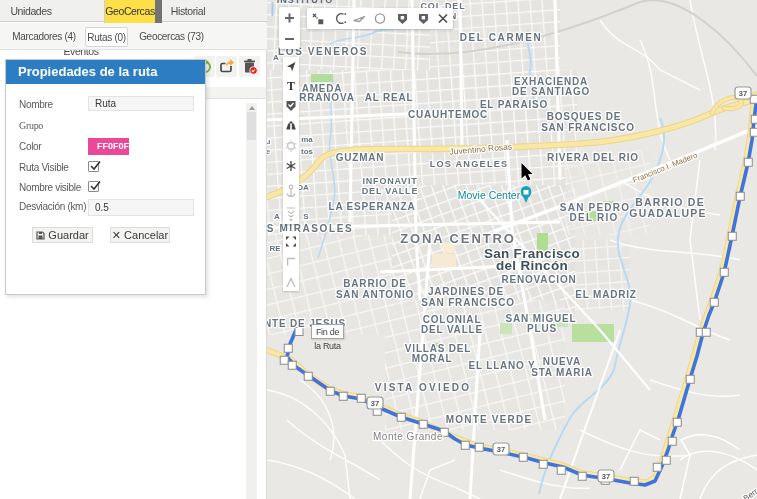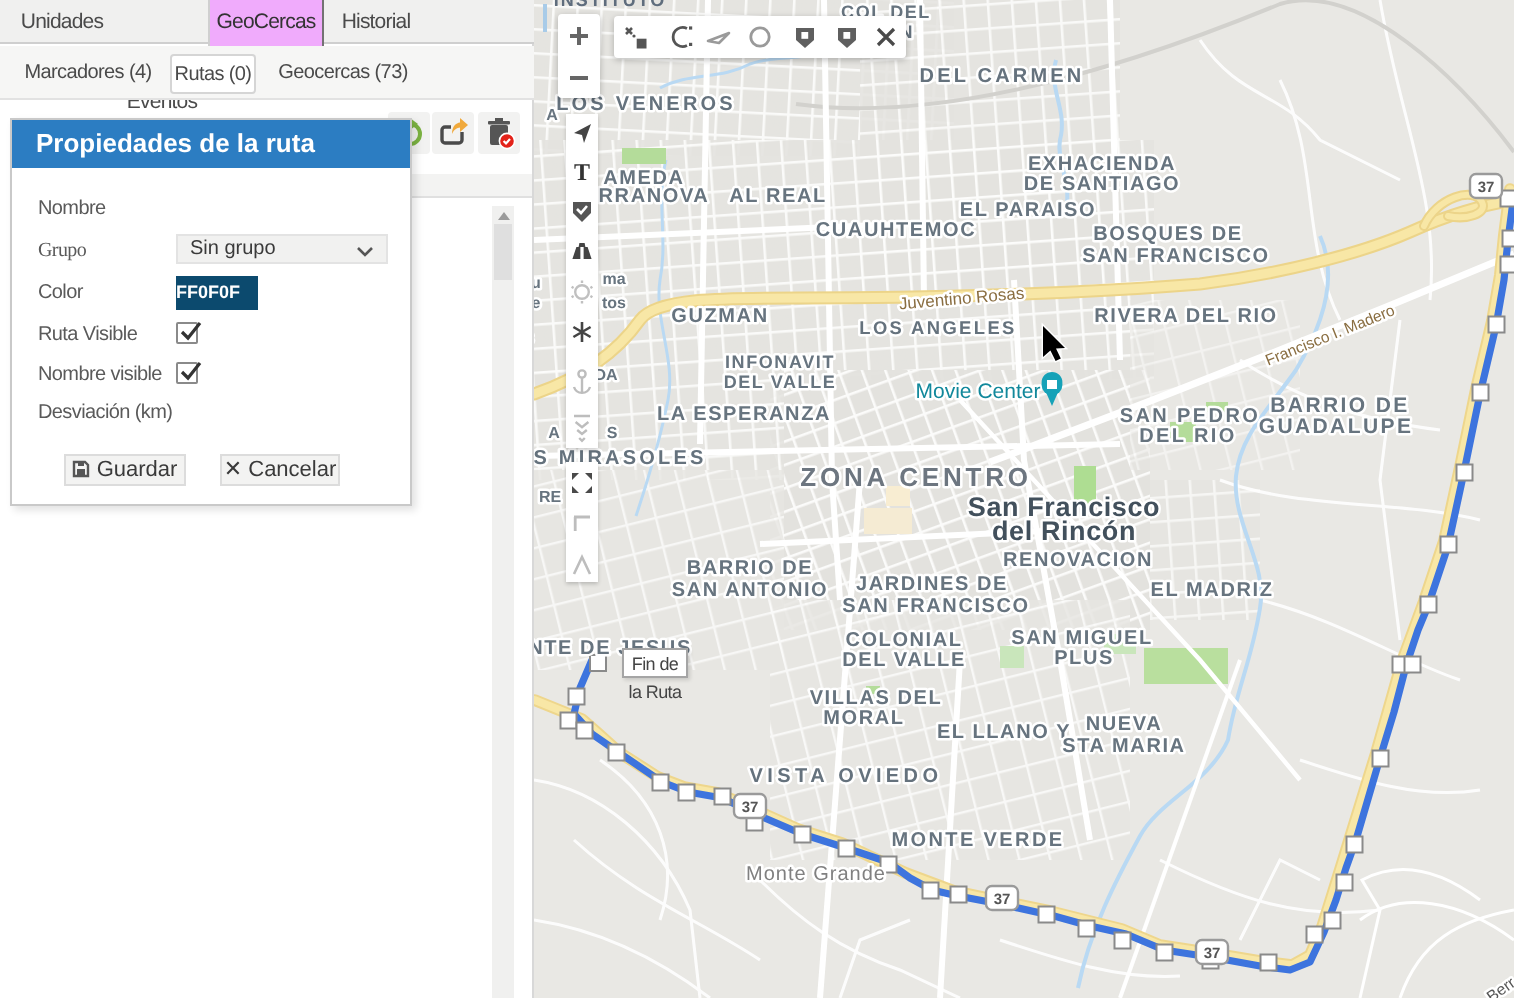--- a/index.html
+++ b/index.html
@@ -3,38 +3,38 @@
 <meta charset="utf-8">
 <style>
 * { margin:0; padding:0; box-sizing:border-box; -webkit-font-smoothing:antialiased; }
 html,body { width:757px; height:499px; overflow:hidden; font-family:"Liberation Sans",sans-serif; background:#fff; }
 #app { position:relative; width:757px; height:499px; }
 
 
 #panel { position:absolute; left:0; top:0; width:267px; height:499px; background:#fff; border-right:1px solid #d8d8d8; }
 #tabrow1 { position:absolute; left:0; top:0; width:267px; height:22px; background:#f0f0ef; border-bottom:1px solid #cfcfcf; }
 .tab1 { position:absolute; top:0; height:22px; line-height:23px; font-size:10.5px; letter-spacing:-0.4px; color:#4a4a4a; text-align:center; white-space:nowrap; }
-.tab1.active { background:#f0abfc; border-left:1px solid #cfcfcf; border-right:1px solid #737373; color:#333; height:23px; }
+.tab1.active { background:#fde047; border-left:1px solid #cfcfcf; border-right:7px solid #737373; color:#333; height:23px; }
 #tabrow2 { position:absolute; left:0; top:23px; width:267px; height:27px; background:#f6f6f5; border-bottom:1px solid #e2e2e2; }
 .tab2 { position:absolute; top:4px; height:20px; line-height:20px; font-size:10px; letter-spacing:-0.3px; color:#4a4a4a; text-align:center; white-space:nowrap; }
 .tab2.active { background:#fff; border:1px solid #d5d5d5; border-radius:2px; }
 
 .iconbtn { position:absolute; width:21px; height:21px; background:#f2f2f1; border-radius:2px; top:56px; }
 .iconbtn svg { position:absolute; left:2px; top:2px; }
 #graystrip { position:absolute; left:205px; top:87px; width:61px; height:12px; background:#f3f3f2; border-bottom:1px solid #e0e0e0; }
 #scrolltrack { position:absolute; left:246px; top:103px; width:11px; height:396px; background:#f0f0ef; }
 #scrollthumb { position:absolute; left:247px; top:112px; width:9px; height:28px; background:#dfdfdf; }
 .scrollarrow { position:absolute; left:249px; top:106px; width:0; height:0; border-left:3px solid transparent; border-right:3px solid transparent; border-bottom:4px solid #9a9a9a; }
 
 
-#dlg { position:absolute; left:5px; top:59px; width:201px; height:194px; background:#fff; border:1px solid #c9c9c9; box-shadow:2px 2px 4px rgba(0,0,0,0.12); }
+#dlg { position:absolute; left:5px; top:59px; width:201px; height:236px; background:#fff; border:1px solid #c9c9c9; box-shadow:2px 2px 4px rgba(0,0,0,0.12); }
 #dlghead { position:absolute; left:0; top:0; width:199px; height:24px; background:#2c7dc2; color:#fff; font-size:13px; font-weight:bold; line-height:24px; padding-left:12px; }
 .flabel { position:absolute; left:13px; font-size:10px; letter-spacing:-0.3px; color:#5a5a5a; white-space:nowrap; }
 .finput { position:absolute; left:82px; width:106px; height:15px; background:#f6f6f6; border:1px solid #e3e3e3; font-size:10px; color:#3a3a3a; line-height:13px; padding-left:6px; }
-#swatch { position:absolute; left:82px; top:78px; width:41px; height:17px; background:#0c4a6e; color:#fff; font-size:9px; font-weight:bold; text-align:left; line-height:17px; }
+#swatch { position:absolute; left:82px; top:78px; width:41px; height:17px; background:#ec4899; color:#fff; font-size:9px; font-weight:bold; text-align:right; line-height:17px; }
 .chk { position:absolute; left:82px; width:11px; height:11px; background:#fff; border:1px solid #8a8a8a; border-radius:1px; }
 .dbtn { position:absolute; top:167px; height:16px; background:#f3f3f2; border:1px solid #dcdcdc; font-size:11px; color:#3a3a3a; line-height:14px; text-align:center; }
 
 
 #map { position:absolute; left:267px; top:0; width:490px; height:499px; background:#e9e8e4; overflow:hidden; }
 #mapsvg { position:absolute; left:0; top:0; }
 
 
 #zoomctl { position:absolute; left:279px; top:7px; width:21px; height:42px; background:#fff; box-shadow:0 1px 3px rgba(0,0,0,0.25); border-radius:2px; }
 #drawbar { position:absolute; left:307px; top:8px; width:146px; height:21px; background:#fff; box-shadow:0 1px 3px rgba(0,0,0,0.25); border-radius:2px; }
@@ -431,41 +431,38 @@
   </div>
   <div id="graystrip"></div>
   <div id="scrolltrack"></div>
   <div id="scrollthumb"></div>
   <div class="scrollarrow"></div>
 </div>
 
 <div id="dlg">
   <div id="dlghead">Propiedades de la ruta</div>
   <div class="flabel" style="top:39px;">Nombre</div>
+  <div class="finput" style="top:36px;">Ruta</div>
   <div class="flabel" style="top:60px;font-family:Liberation Serif, serif;">Grupo</div>
-  <div class="finput" style="top:57px; background:#f1f1f0;">Sin grupo
-    <svg width="9" height="6" style="position:absolute; right:6px; top:5px;">
-          <path d="M1,1 L4.5,4.5 L8,1" stroke="#555" stroke-width="1.3" fill="none"></path>
-        </svg>
-  </div>
   <div class="flabel" style="top:81px;">Color</div>
   <div id="swatch">FF0F0F</div>
   <div class="flabel" style="top:102px;">Ruta Visible</div>
   <div class="chk" style="top:101px;">
     <svg width="13" height="13" style="position:absolute;left:0;top:-2px;">
           <path d="M2,6 L5,9 L11,1.5" stroke="#333" stroke-width="1.6" fill="none"></path>
         </svg>
   </div>
   <div class="flabel" style="top:122px;">Nombre visible</div>
   <div class="chk" style="top:121px;">
     <svg width="13" height="13" style="position:absolute;left:0;top:-2px;">
           <path d="M2,6 L5,9 L11,1.5" stroke="#333" stroke-width="1.6" fill="none"></path>
         </svg>
   </div>
   <div class="flabel" style="top:141px;">Desviación (km)</div>
+  <div class="finput" style="top:139px; height:17px; line-height:15px;">0.5</div>
   <div class="dbtn" style="left:26px; width:61px;"><svg width="9" height="9" style="vertical-align:-1px;">
           <path d="M1,1 h5.5 L8,2.5 V8 H1 Z" fill="none" stroke="#555" stroke-width="1.2"></path>
           <rect x="2.5" y="4.5" width="4" height="3.5" fill="#555"></rect>
           <rect x="3" y="1" width="3" height="2" fill="#555"></rect>
         </svg> Guardar</div>
   <div class="dbtn" style="left:104px; width:60px;"><span style="font-size:11px;">✕</span> Cancelar</div>
 </div>
 
 </div>
 

